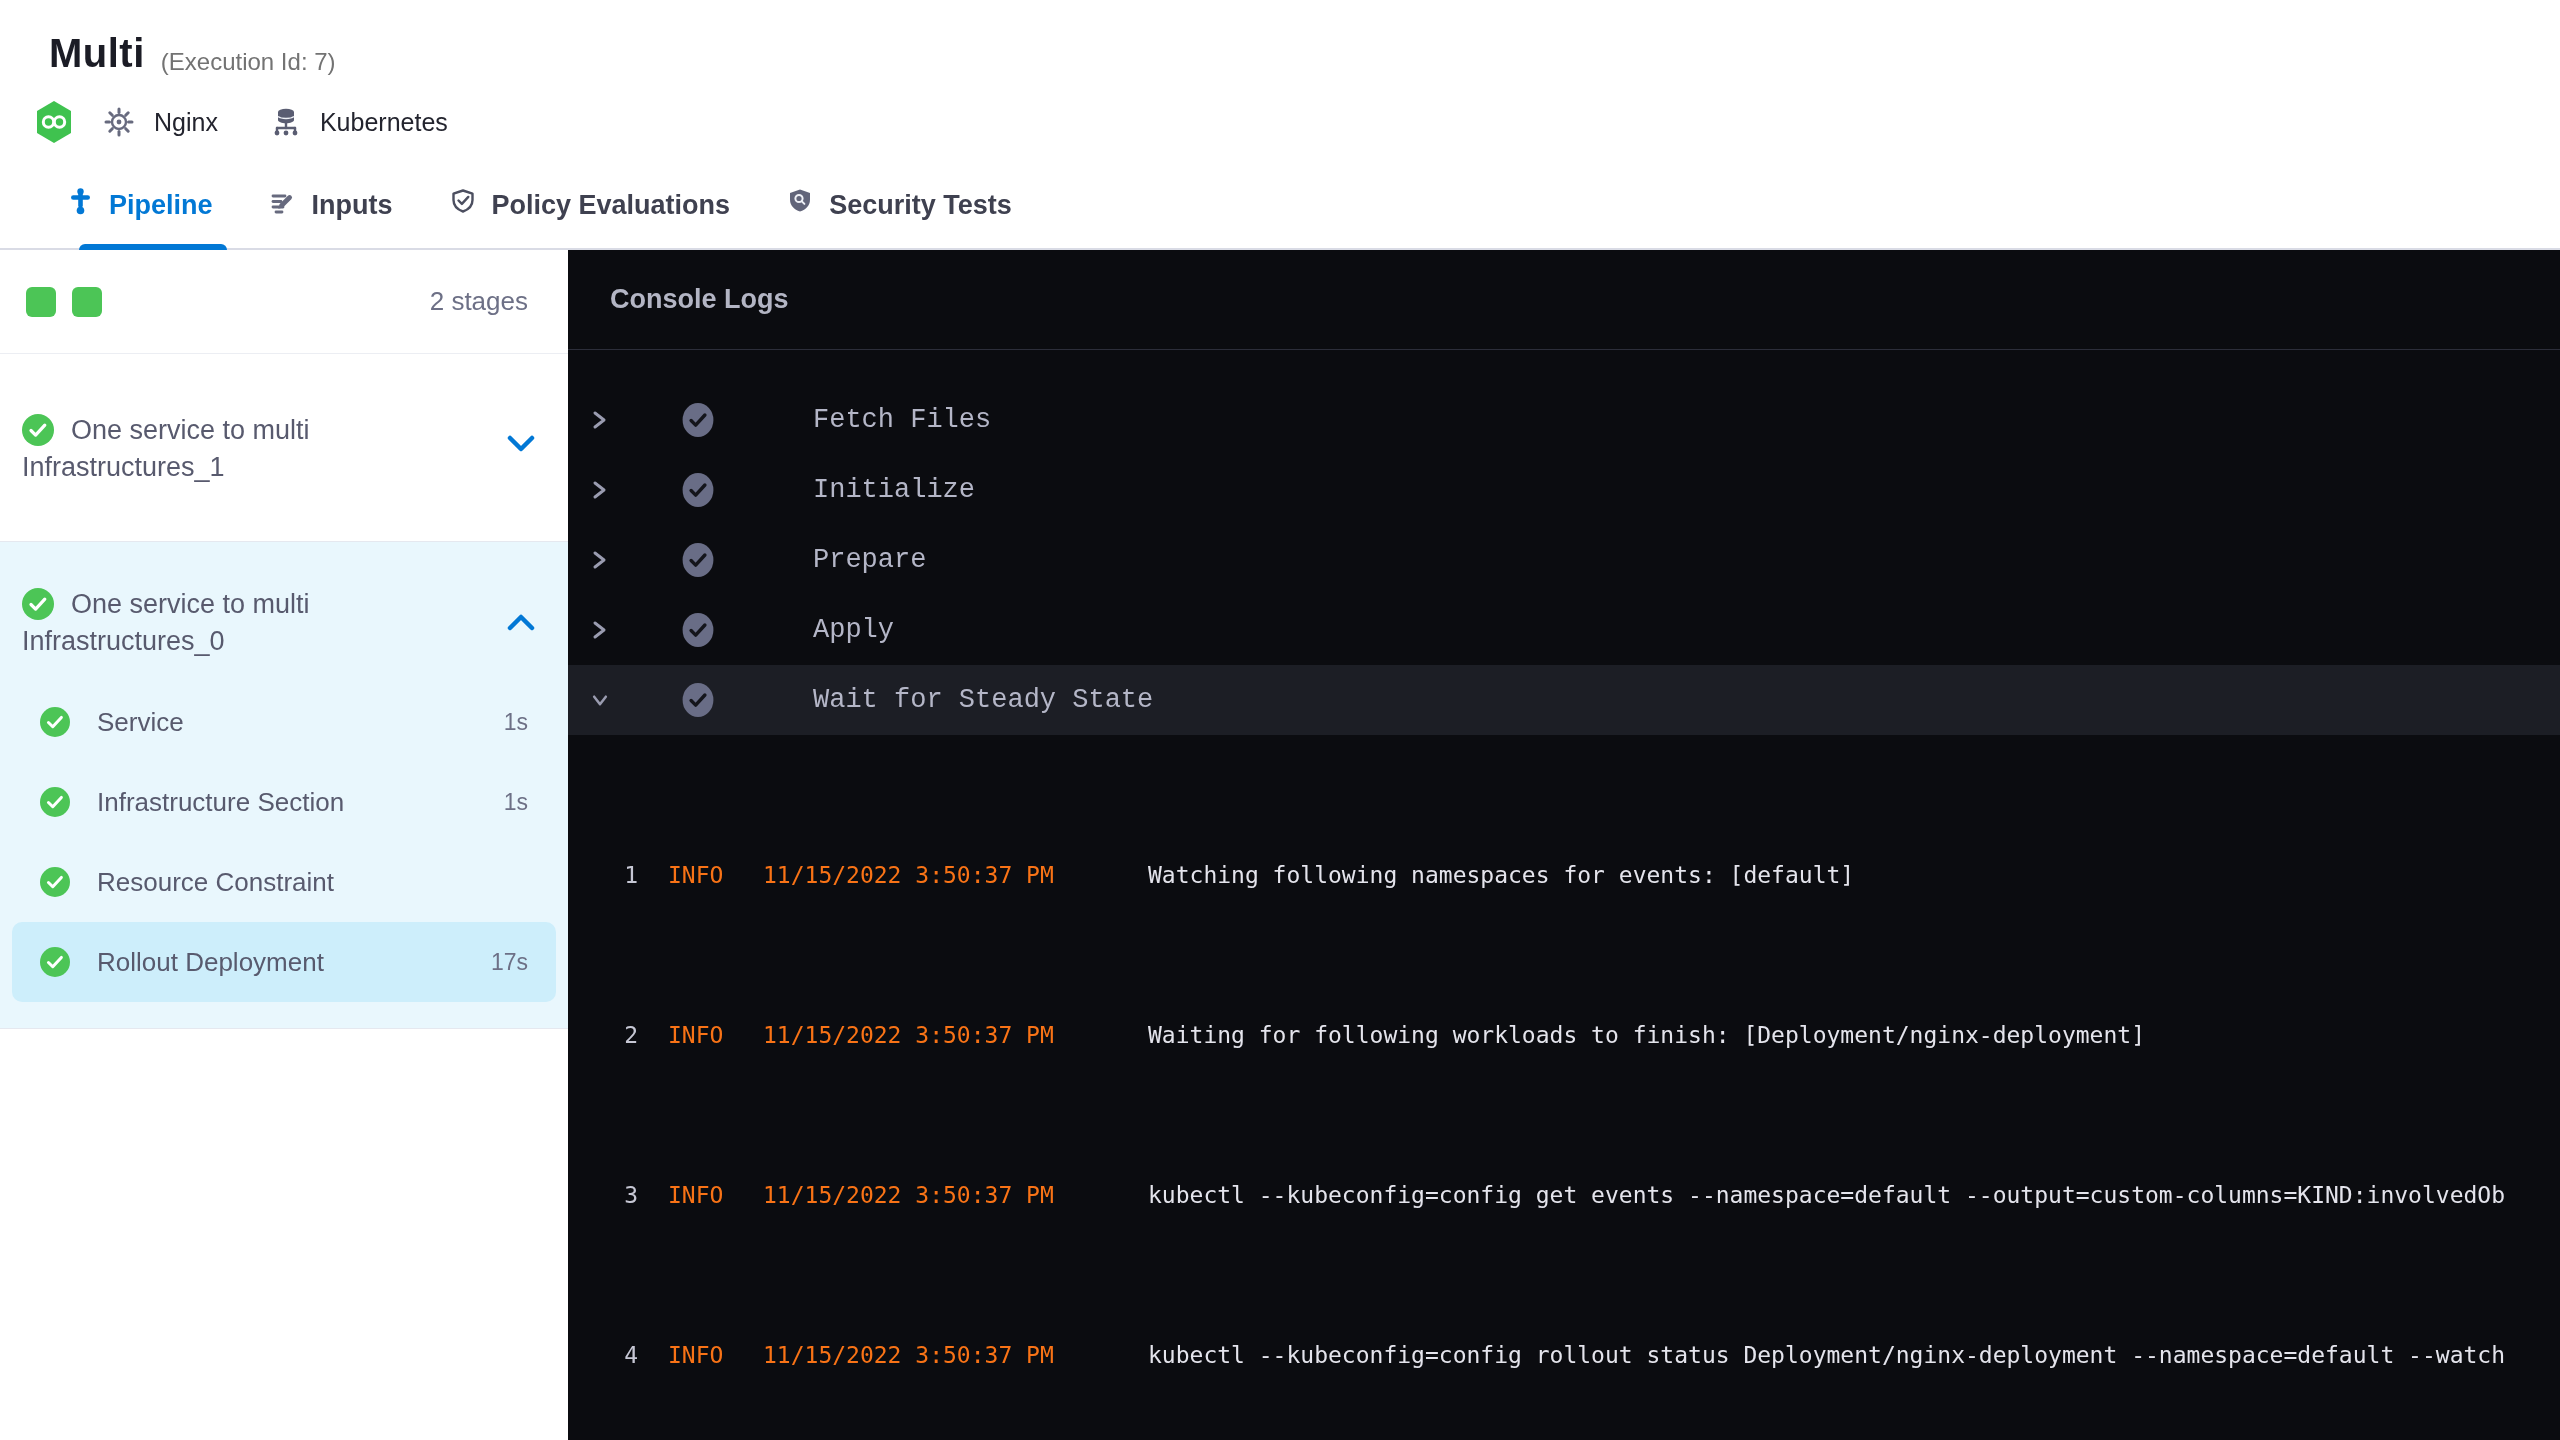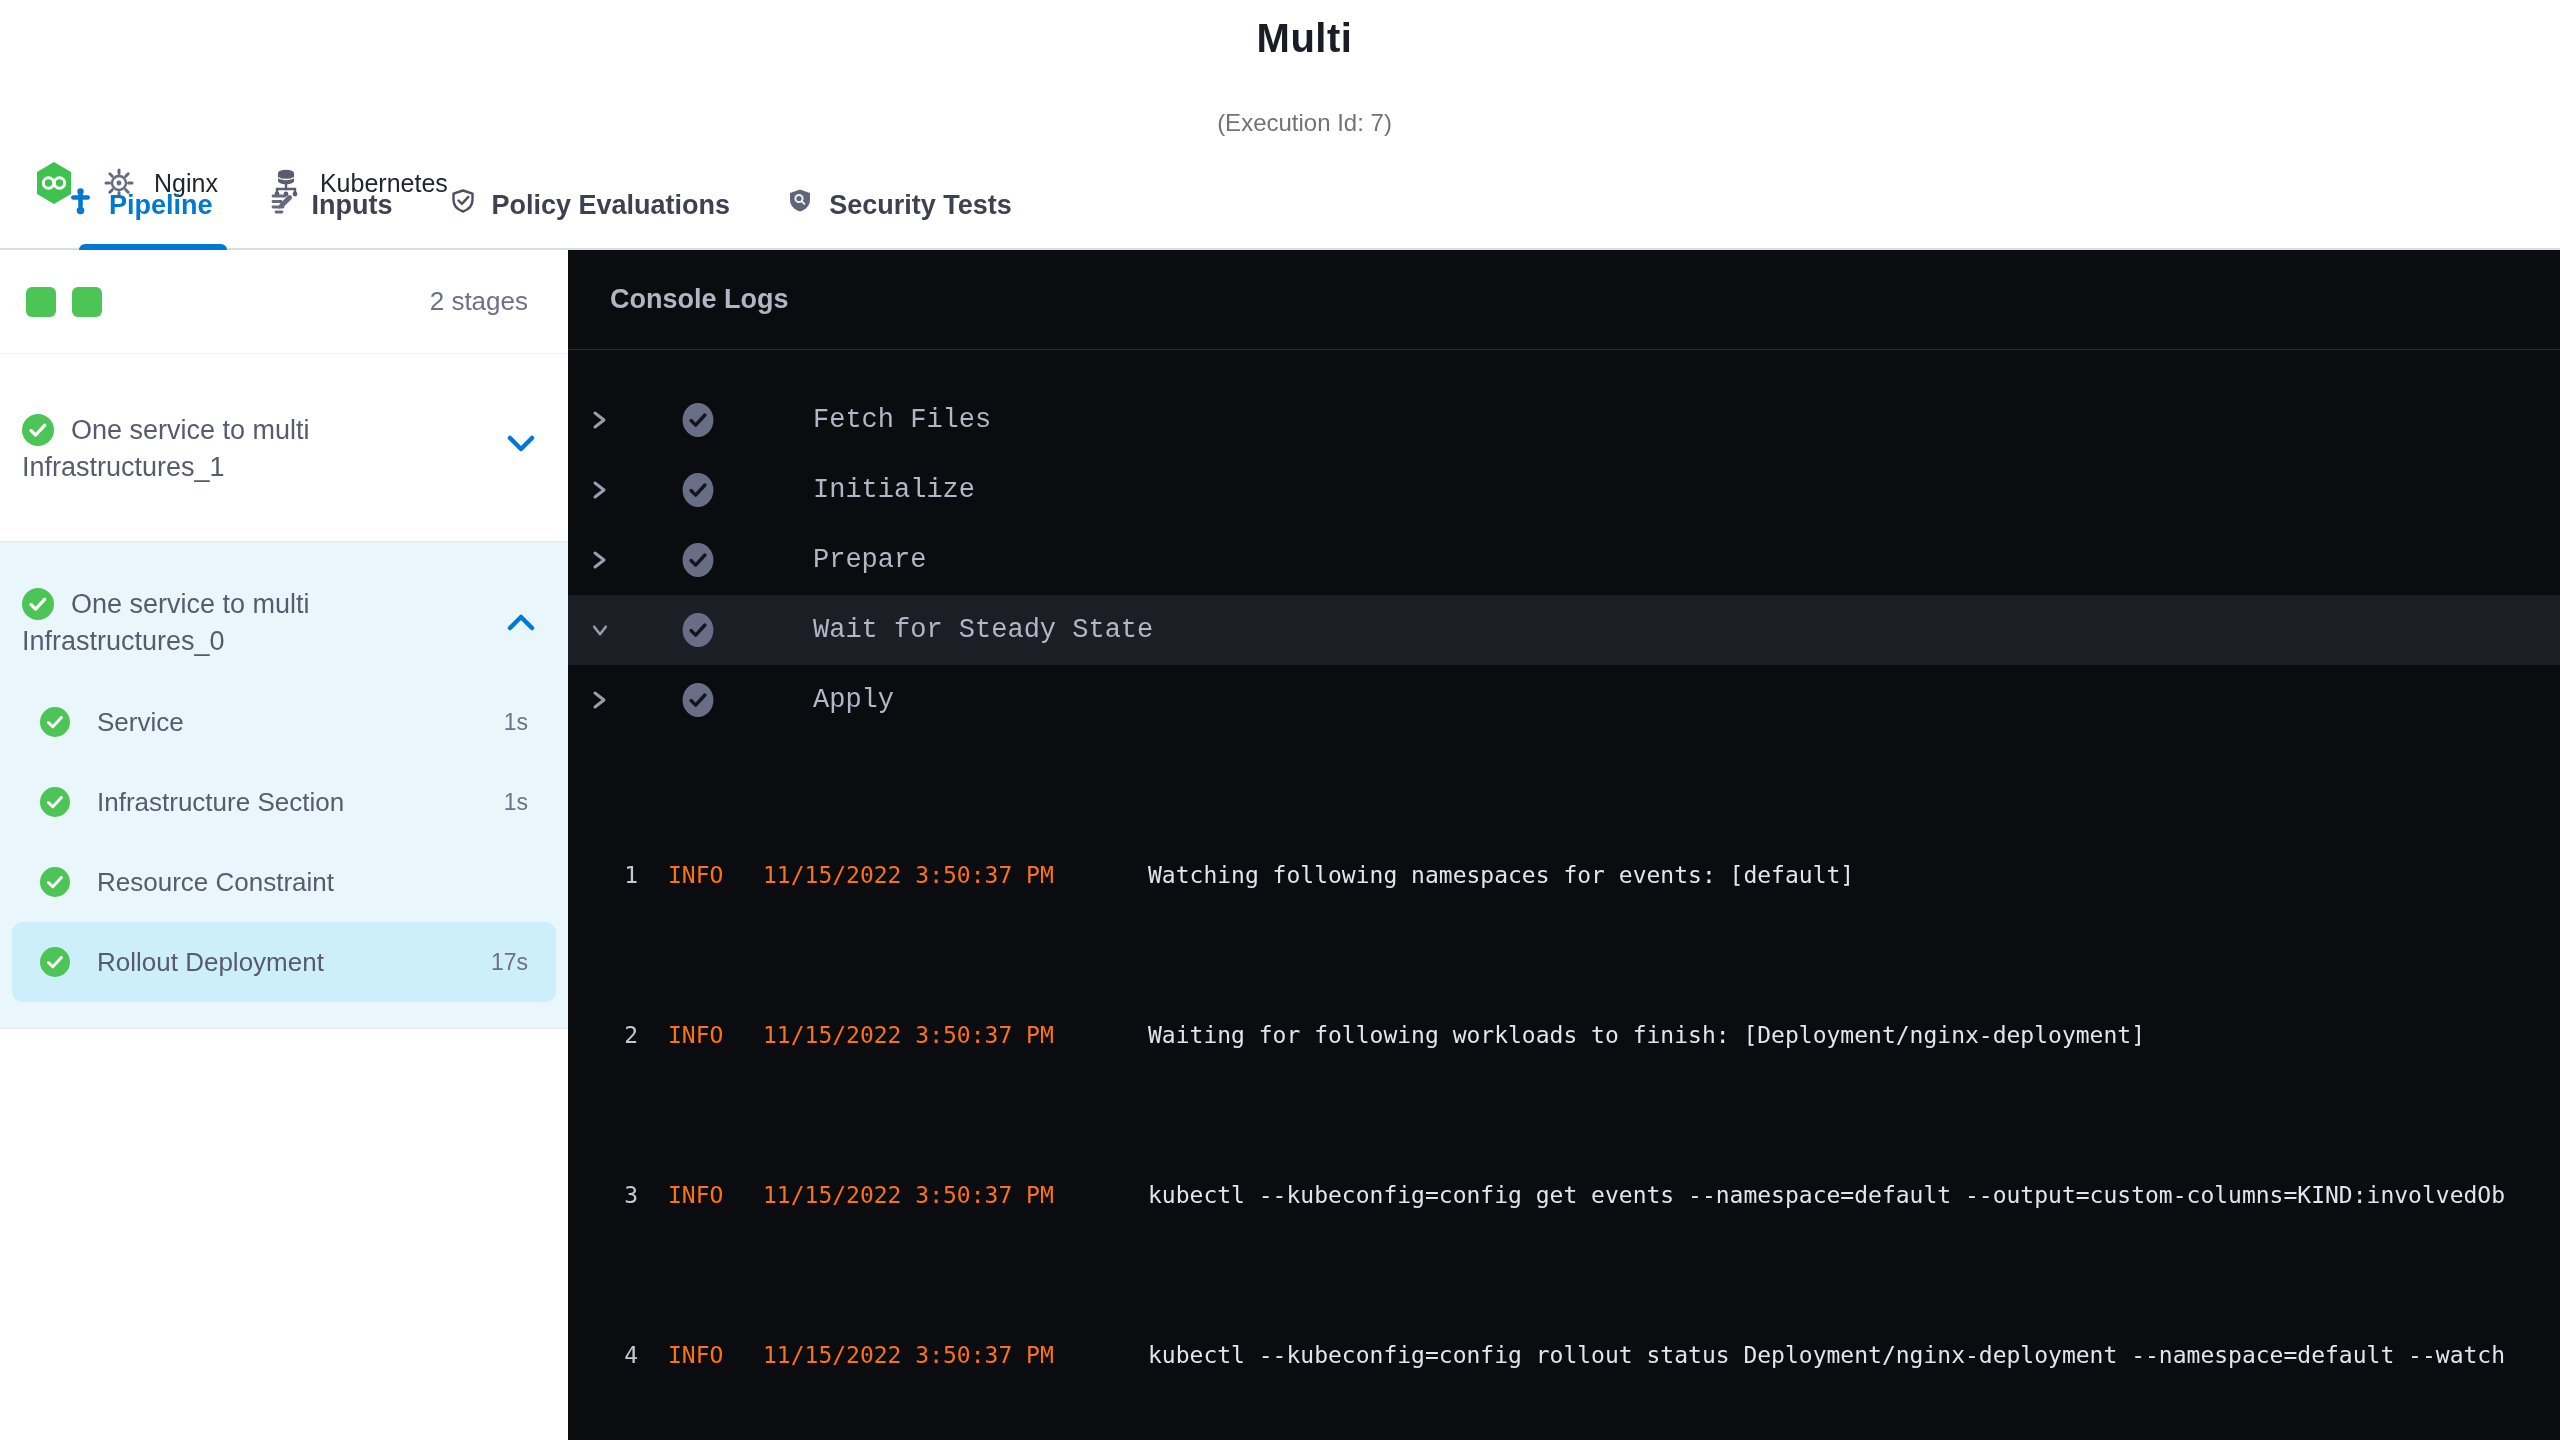--- a/index.html
+++ b/index.html
@@ -1,21 +1,21 @@
 <!DOCTYPE html>
 <html><head>
 <meta charset="utf-8">
 <style>
   * { box-sizing: border-box; }
   html,body { margin:0; padding:0; width:2560px; height:1440px; overflow:hidden;
               font-family:"Liberation Sans", sans-serif; background:#ffffff; }
 
   
   .header { height:250px; border-bottom:2px solid #d9dbe5; position:relative; background:#fff; }
-  .title-row { display:flex; align-items:center; gap:16px; padding:16px 0 0 49px;flex-direction:column; }
+  .title-row { display:flex; align-items:flex-end; gap:16px; padding:16px 0 0 49px; }
   .page-title { font-size:40px; font-weight:700; color:#1b1c25; letter-spacing:.5px; }
   .exec-id { font-size:24px; color:#737373;margin-top:32px; }
   .meta-row { display:flex; align-items:center; padding:24px 0 0 34px; }
   .meta-row .brand { margin-right:28px; display:flex; }
   .meta-ic { display:flex; margin-right:18px; }
   .meta-label { font-size:25px; color:#23242e; }
   .meta-gap { width:52px; }
 
   .tabs { position:absolute; bottom:-2px; left:67px; display:flex; gap:56px; height:90px; align-items:center; }
   .tab { display:flex; align-items:center; gap:15px; font-size:27px; font-weight:600;
@@ -300,49 +300,49 @@
           </span>
           <span class="check-slate">
             <svg width="34" height="34" viewBox="0 0 32 32">
               <ellipse cx="16" cy="16" rx="14.5" ry="16" fill="#696d86"></ellipse>
               <path d="M9.5 16.5l4.3 4.3 8.7-9.5" stroke="#14151b" stroke-width="3.2" fill="none" stroke-linecap="round" stroke-linejoin="round"></path>
             </svg>
           </span>
           <span class="step-line-name">Prepare</span>
         </div>
 
-        <div class="step-line expanded">
+        <div class="step-line">
+          <span class="chev">
+            <svg width="20" height="28" viewBox="0 0 20 28">
+              <path d="M5 7l9 7-9 7" stroke="#9a9cb0" stroke-width="3" fill="none" stroke-linecap="round" stroke-linejoin="round"></path>
+            </svg>
+          </span>
+          <span class="check-slate">
+            <svg width="34" height="34" viewBox="0 0 32 32">
+              <ellipse cx="16" cy="16" rx="14.5" ry="16" fill="#696d86"></ellipse>
+              <path d="M9.5 16.5l4.3 4.3 8.7-9.5" stroke="#14151b" stroke-width="3.2" fill="none" stroke-linecap="round" stroke-linejoin="round"></path>
+            </svg>
+          </span>
+          <span class="step-line-name">Apply</span>
+        </div>
+
+      <div class="step-line expanded">
         <span class="chev">
           <svg width="24" height="24" viewBox="0 0 24 24">
               <path d="M5 8l7 9 7-9" stroke="#9a9cb0" stroke-width="3" fill="none" stroke-linecap="round" stroke-linejoin="round"></path>
             </svg>
         </span>
         <span class="check-slate">
           <svg width="34" height="34" viewBox="0 0 32 32">
               <ellipse cx="16" cy="16" rx="14.5" ry="16" fill="#696d86"></ellipse>
               <path d="M9.5 16.5l4.3 4.3 8.7-9.5" stroke="#14151b" stroke-width="3.2" fill="none" stroke-linecap="round" stroke-linejoin="round"></path>
             </svg>
         </span>
         <span class="step-line-name">Wait for Steady State</span>
       </div>
-
-      <div class="step-line">
-          <span class="chev">
-            <svg width="20" height="28" viewBox="0 0 20 28">
-              <path d="M5 7l9 7-9 7" stroke="#9a9cb0" stroke-width="3" fill="none" stroke-linecap="round" stroke-linejoin="round"></path>
-            </svg>
-          </span>
-          <span class="check-slate">
-            <svg width="34" height="34" viewBox="0 0 32 32">
-              <ellipse cx="16" cy="16" rx="14.5" ry="16" fill="#696d86"></ellipse>
-              <path d="M9.5 16.5l4.3 4.3 8.7-9.5" stroke="#14151b" stroke-width="3.2" fill="none" stroke-linecap="round" stroke-linejoin="round"></path>
-            </svg>
-          </span>
-          <span class="step-line-name">Apply</span>
-        </div>
 
       <div class="log-section">
         
           <div class="log-row">
             <span class="log-num">1</span>
             <span class="log-level">INFO</span>
             <span class="log-time">11/15/2022 3:50:37 PM</span>
             <span class="log-msg">Watching following namespaces for events: [default]</span>
           </div>
         

